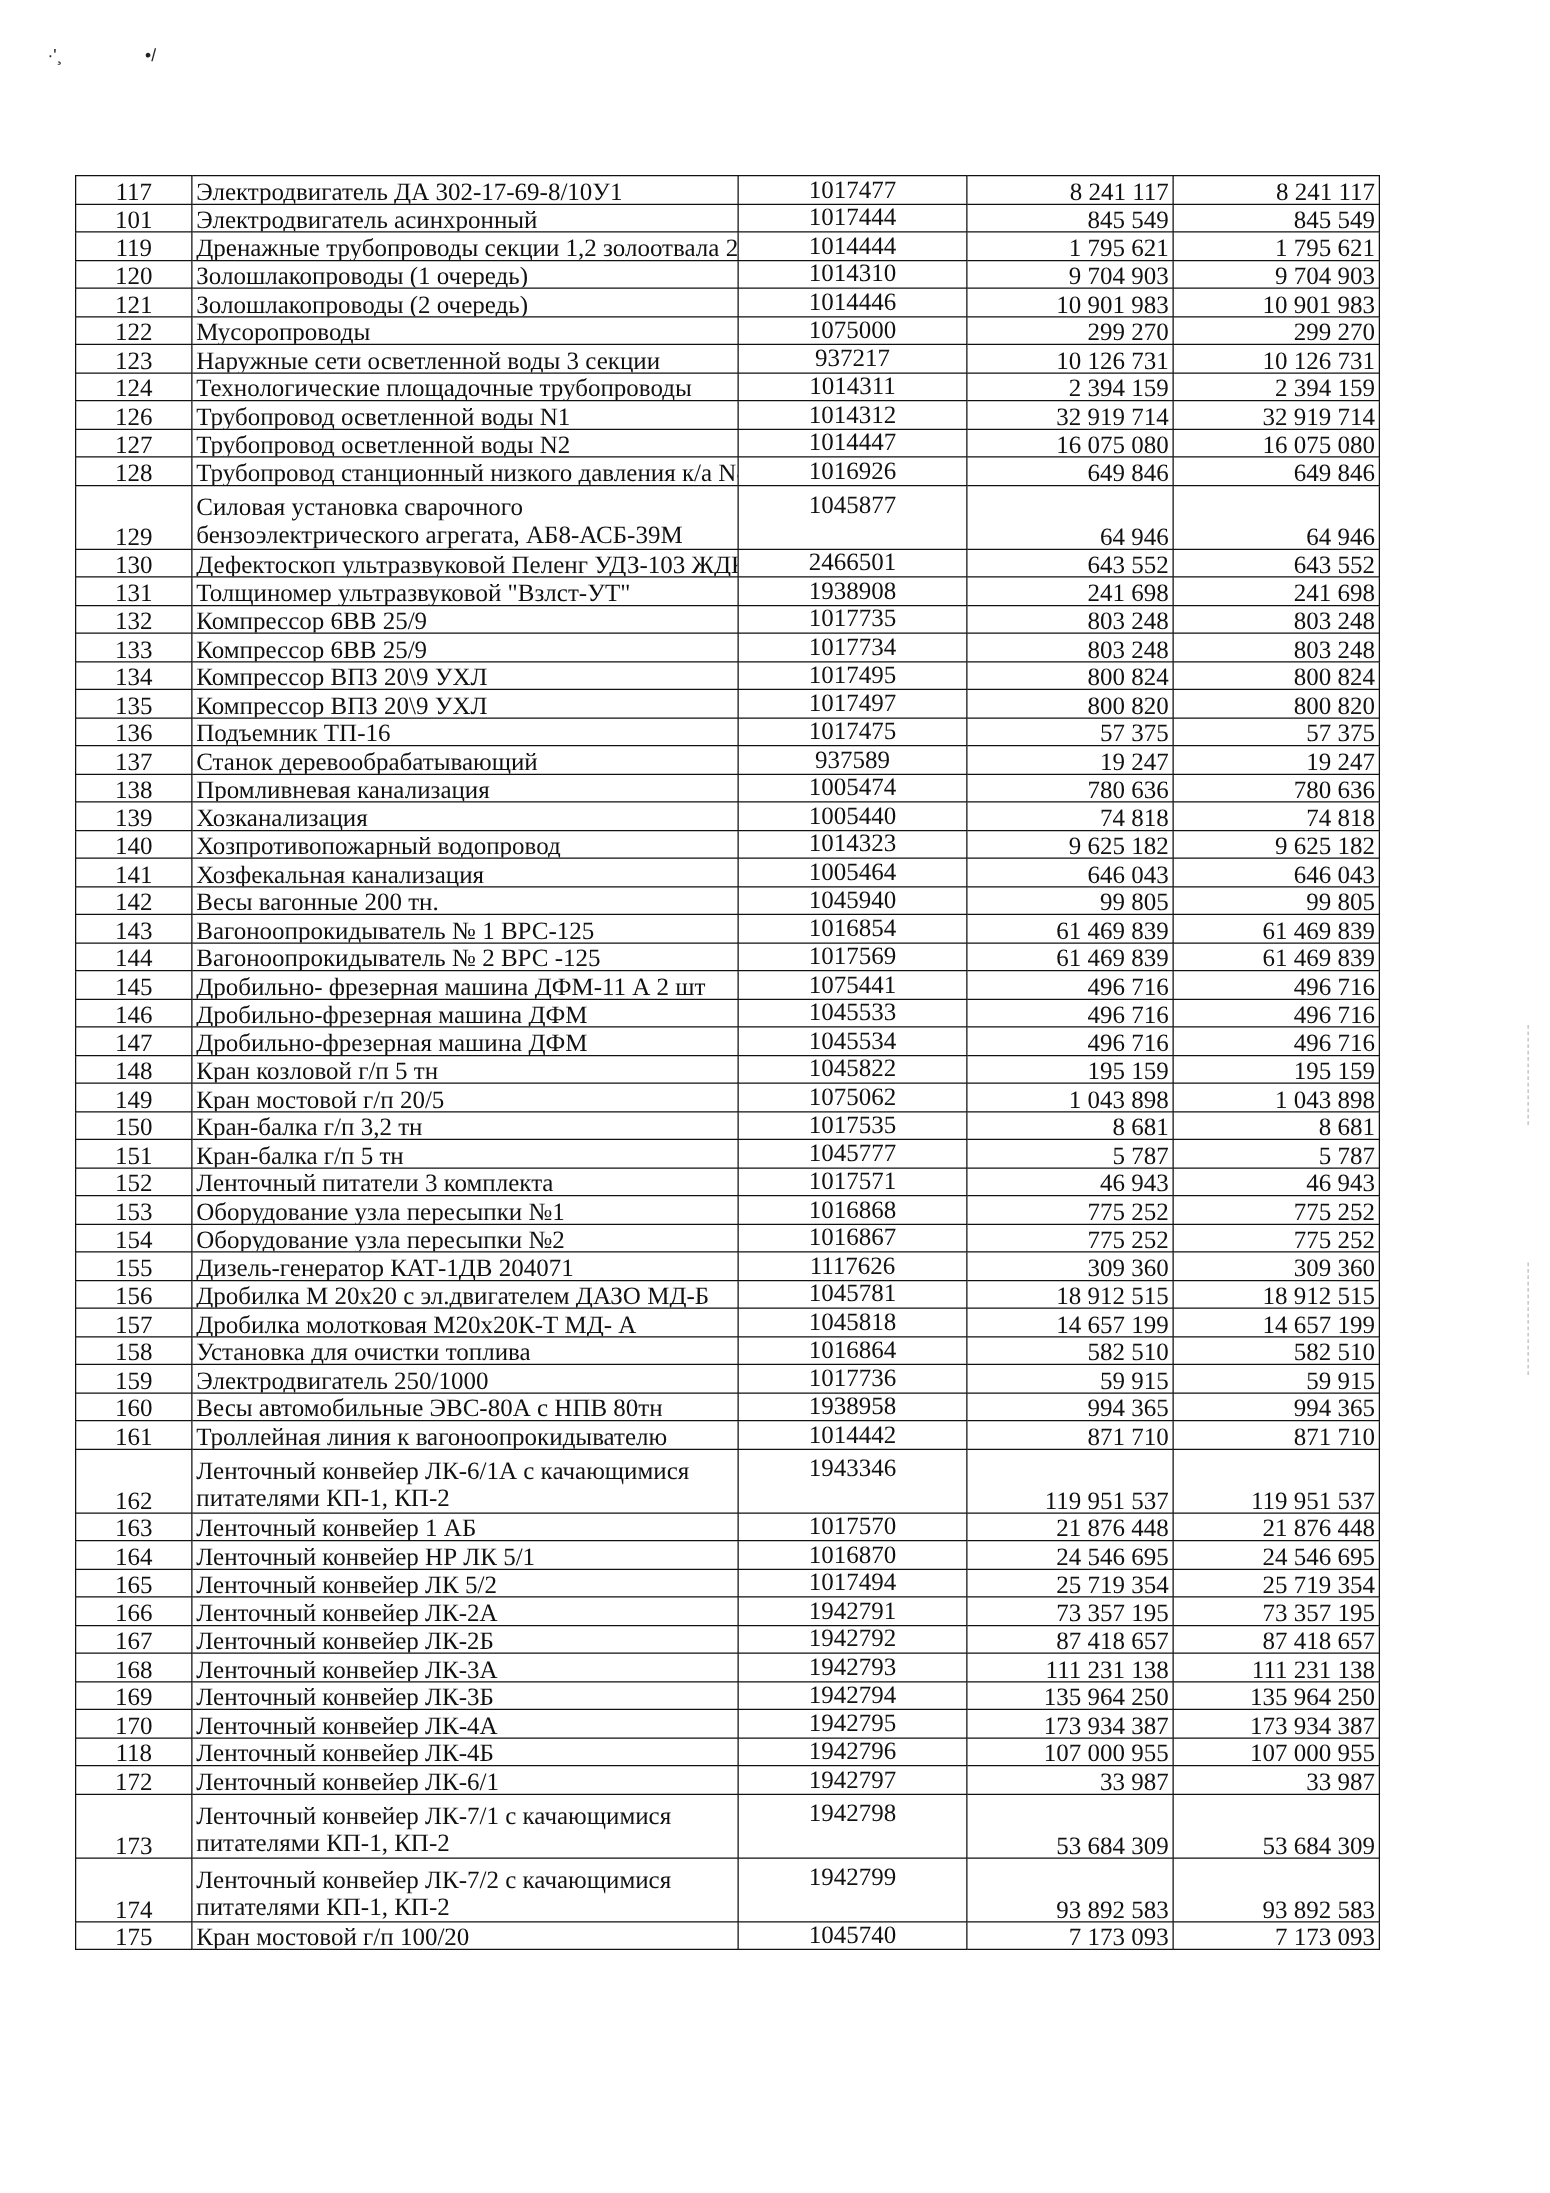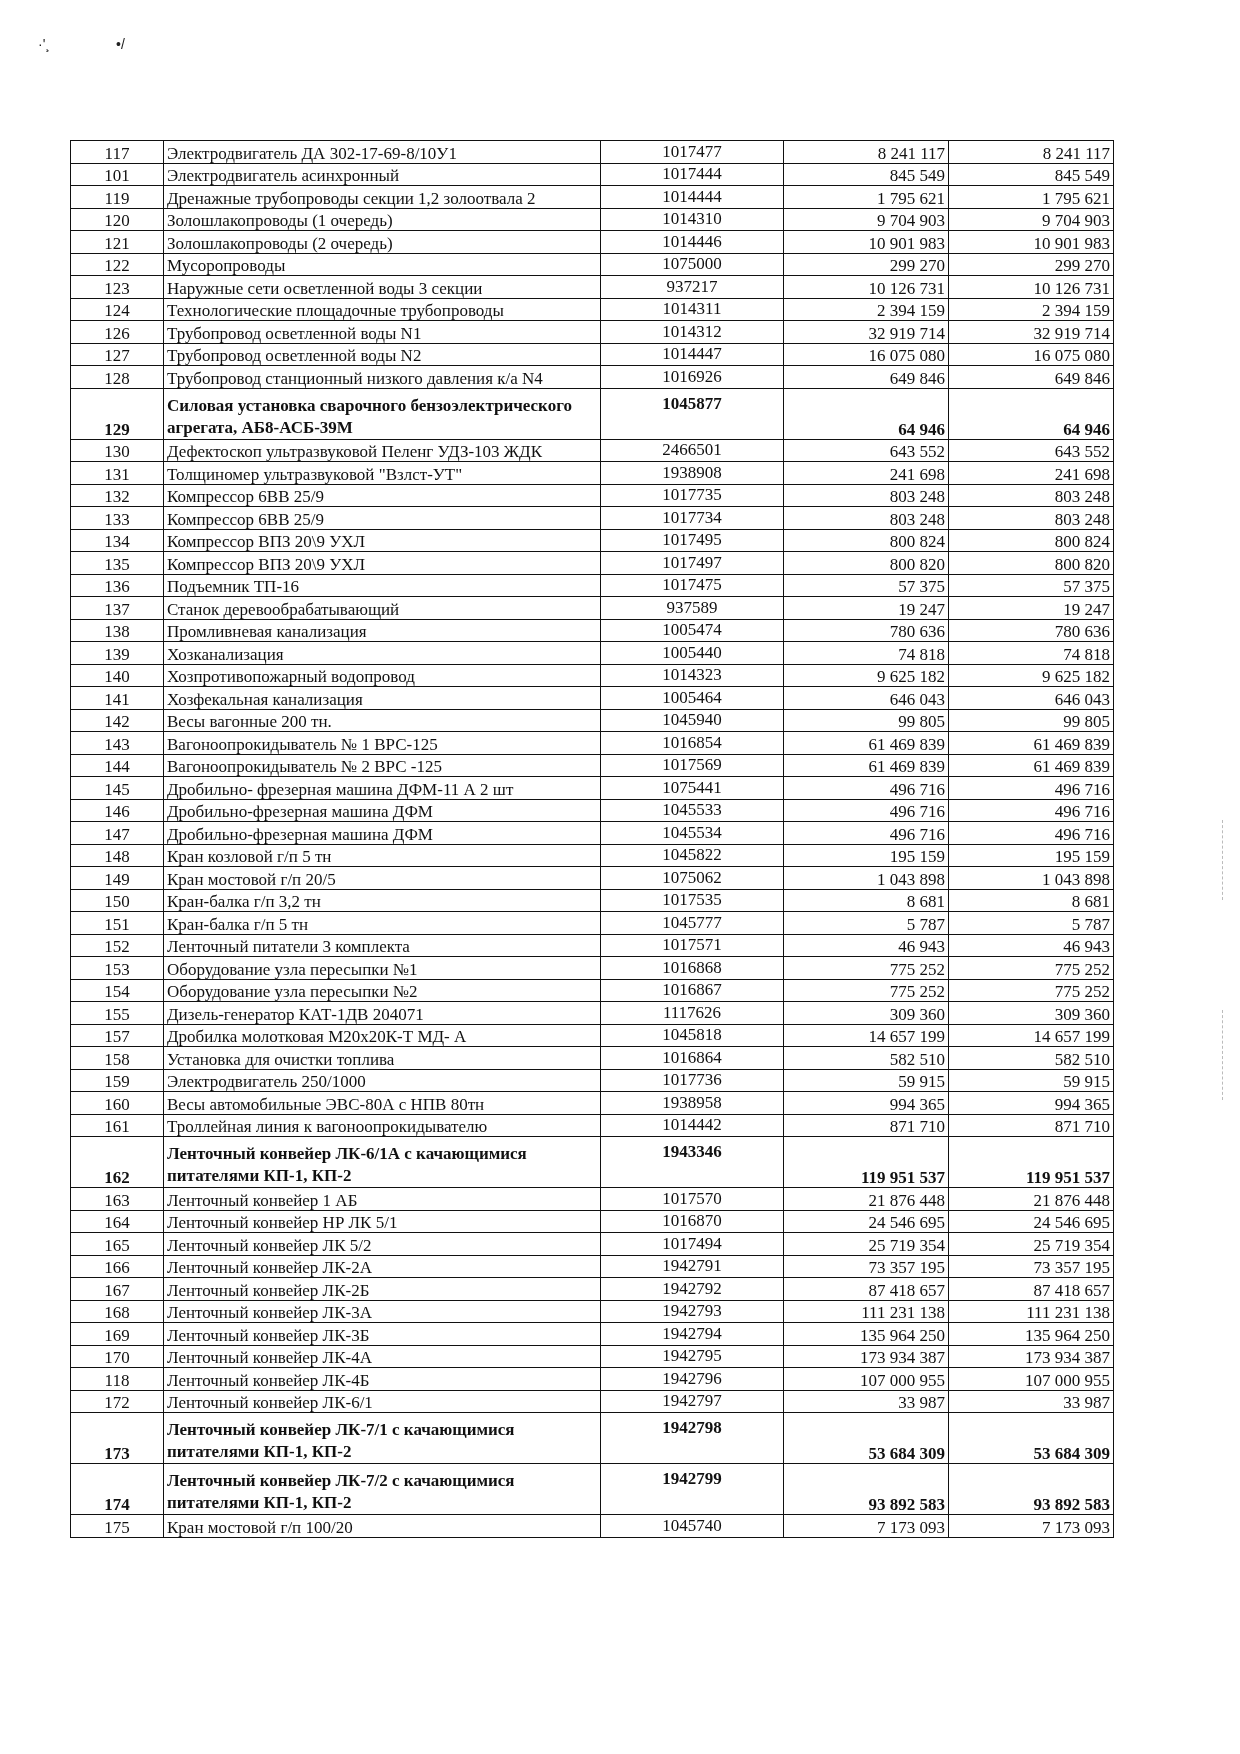--- a/index.html
+++ b/index.html
@@ -1,30 +1,30 @@
 <!DOCTYPE html>
 <html><head>
 <meta charset="utf-8">
 <style>
   html, body { margin: 0; padding: 0; background: #ffffff; }
   body { width: 1240px; height: 1754px; position: relative; overflow: hidden; font-family: "Liberation Serif", serif; color: #111; }
   .page { position: absolute; left: 0; top: 0; width: 1240px; height: 1754px; background: #fff; }
   .scan-mark { position: absolute; font-size: 14px; color: #222; font-family: "Liberation Sans", sans-serif; }
   .edge-line { position: absolute; border-left: 1px dashed #bbb; }
   table.inv {
-    position: absolute; left: 70px; top: 140px; width: 1036px;
-    border-collapse: collapse; table-layout: fixed; font-size: 17px; line-height: 18px;
+    position: absolute; left: 60px; top: 140px; width: 1036px;
+    border-collapse: collapse; table-layout: fixed; font-size: 20px; line-height: 18px;
   }
   table.inv td { border: 1.6px solid #111; padding: 0 3px; height: 21.5px; vertical-align: bottom; white-space: nowrap; overflow: hidden; }
   table.inv td.c-no { text-align: center; width: 86px; }
   table.inv td.c-name { text-align: left; width: 430px; }
   table.inv td.c-inv { text-align: center; width: 176px; vertical-align: middle; }
   table.inv td.c-v1 { text-align: right; width: 158px; }
   table.inv td.c-v2 { text-align: right; width: 158px; }
-  table.inv tr.tall td { height: 44px; font-weight: bold; }
+  table.inv tr.tall td { height: 44px; }
   table.inv td.c-name.wrap { white-space: normal; line-height: 22px; }
   table.inv tr.tall td.c-inv { vertical-align: top; padding-top: 6px; }
 </style>
 </head>
 <body>
 
 <div class="page">
   <span class="scan-mark" style="left:38px; top:36px;">·'¸</span>
   <span class="scan-mark" style="left:116px; top:36px;">•/</span>
   <div class="edge-line" style="left:1222px; top:820px; height:80px;"></div>
@@ -292,20 +292,27 @@
     <td class="c-v2">775 252</td>
   </tr>
         <tr>
     <td class="c-no">155</td>
     <td class="c-name">Дизель-генератор КАТ-1ДВ 204071</td>
     <td class="c-inv">1117626</td>
     <td class="c-v1">309 360</td>
     <td class="c-v2">309 360</td>
   </tr>
         <tr>
+    <td class="c-no">156</td>
+    <td class="c-name">Дробилка М 20х20 с эл.двигателем ДАЗО МД-Б</td>
+    <td class="c-inv">1045781</td>
+    <td class="c-v1">18 912 515</td>
+    <td class="c-v2">18 912 515</td>
+  </tr>
+        <tr>
     <td class="c-no">157</td>
     <td class="c-name">Дробилка молотковая М20х20К-Т МД- А</td>
     <td class="c-inv">1045818</td>
     <td class="c-v1">14 657 199</td>
     <td class="c-v2">14 657 199</td>
   </tr>
         <tr>
     <td class="c-no">158</td>
     <td class="c-name">Установка для очистки топлива</td>
     <td class="c-inv">1016864</td>

